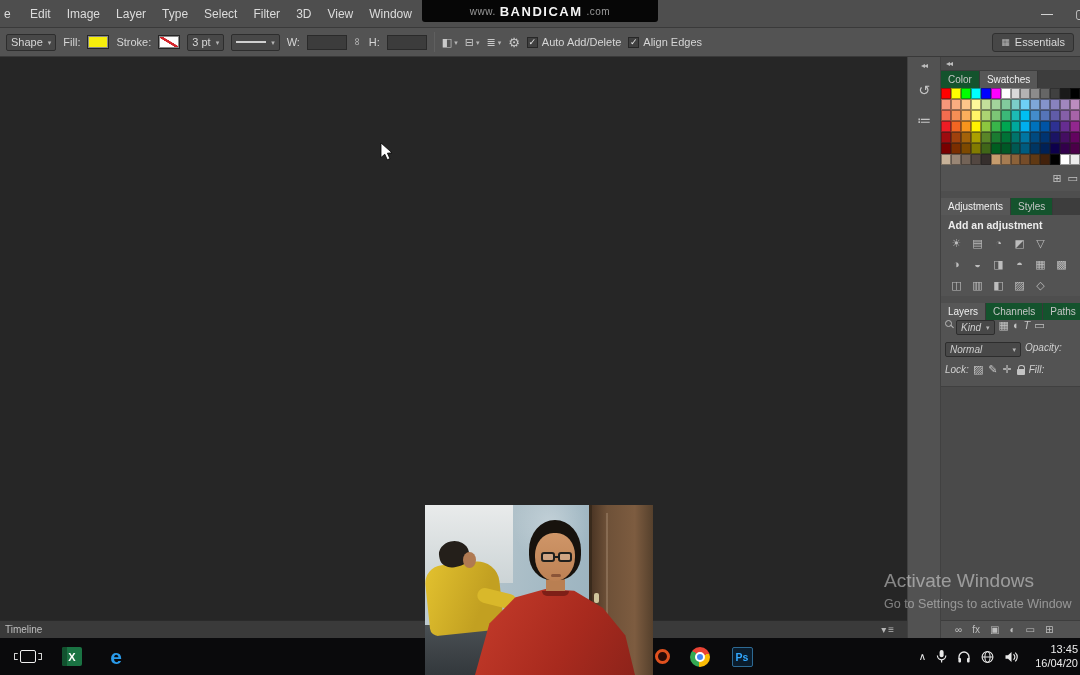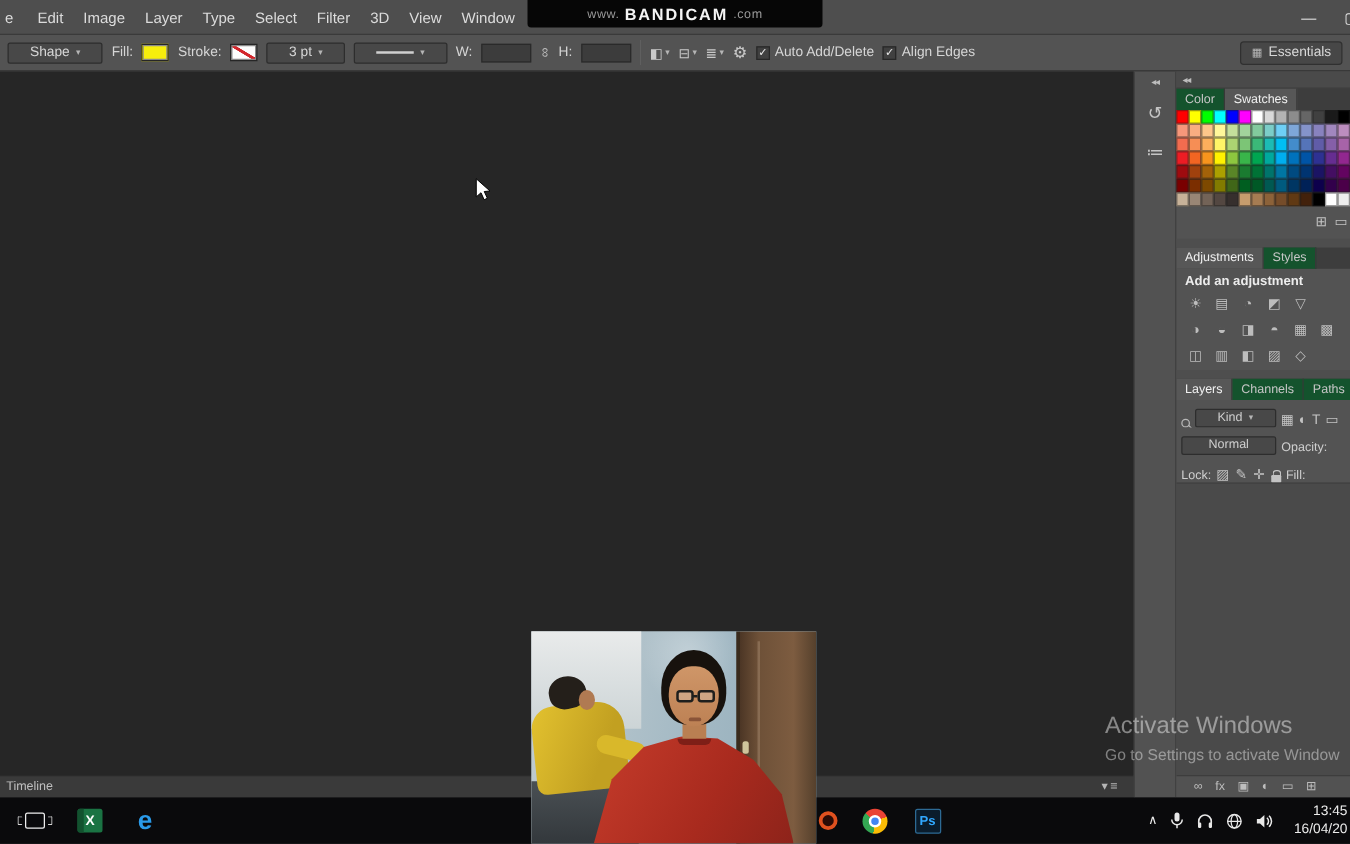--- a/index.html
+++ b/index.html
@@ -12,21 +12,21 @@
   .menu-clipped{width:10px;overflow:hidden;}
   .watermark{position:absolute;left:50%;transform:translateX(-50%);top:0;height:22px;width:236px;background:#060606;display:flex;align-items:center;justify-content:center;gap:4px;border-radius:0 0 3px 3px;}
   .wm-side{color:#9a9a9a;font-size:10px;font-weight:normal;letter-spacing:.5px;}
   .wm-brand{color:#f4f4f4;font-size:13px;font-weight:bold;letter-spacing:1.5px;}
   .win-controls{position:absolute;right:0;top:0;height:28px;display:flex;align-items:center;gap:16px;padding-right:2px;}
   .win-btn{color:#e2e2e2;font-size:12px;width:18px;text-align:center;}
   .win-btn.max{margin-right:-12px;}
 
   
   .options-bar{position:absolute;left:0;top:28px;width:100%;height:29px;background:#535353;border-bottom:1px solid #393939;display:flex;align-items:center;gap:7px;padding:0 6px;font-size:11px;color:#d6d6d6;z-index:5;}
-  .ps-dd{background:#484848;border:1px solid #2d2d2d;border-radius:2px;height:17px;display:inline-flex;align-items:center;gap:5px;padding:0 17px;white-space:nowrap;}
+  .ps-dd{background:#484848;border:1px solid #2d2d2d;border-radius:2px;height:17px;display:inline-flex;align-items:center;gap:5px;padding:0 4px;white-space:nowrap;}
   .caret{font-size:7px;color:#b5b5b5;line-height:1;}
   .swatch-box{width:22px;height:14px;border:1px solid #262626;box-shadow:inset 0 0 0 1px #8a8a8a;display:inline-block;}
   .stroke-none{background:linear-gradient(to top right,#fdfdfd 43%,#d3252b 45%,#d3252b 55%,#fdfdfd 57%);}
   .ps-field{background:#3c3c3c;border:1px solid #2a2a2a;height:15px;width:40px;color:#ddd;font-size:10px;padding:0 3px;outline:none;}
   .chain{display:inline-block;transform:rotate(90deg);color:#bdbdbd;font-size:11px;}
   .sep{width:1px;height:20px;background:#434343;border-right:1px solid #5f5f5f;}
   .icon-btn{display:inline-flex;align-items:center;gap:2px;color:#c9c9c9;font-size:11px;}
   .gear{font-size:13px;color:#c9c9c9;}
   .cb{display:inline-flex;align-items:center;gap:4px;}
   .cb-box{width:11px;height:11px;background:#404040;border:1px solid #272727;display:inline-flex;align-items:center;justify-content:center;color:#e8e8e8;font-size:9px;line-height:1;}
@@ -51,21 +51,21 @@
   .ptabbar{display:flex;background:#3d3d3d;height:17px;font-size:10px;flex:0 0 auto;}
   .ptab{padding:0 7px;display:flex;align-items:center;color:#c6c6c6;background:#14532d;border-right:1px solid #383838;white-space:nowrap;}
   .ptab.active{background:#575757;color:#f0f0f0;}
   .swatch-grid{display:grid;grid-template-columns:repeat(14,1fr);grid-auto-rows:11px;background:#474747;flex:0 0 77px;}
   .swatch{border:1px solid rgba(30,30,30,.45);}
   .sw-footer{flex:0 0 26px;display:flex;align-items:center;justify-content:flex-end;gap:6px;padding-right:2px;color:#b8b8b8;font-size:10px;}
   .panel-gap{flex:0 0 7px;background:#4e4e4e;}
   .adj-heading{font-size:10.5px;font-weight:bold;color:#ececec;padding:4px 7px 2px;flex:0 0 auto;}
   .adj-row{display:flex;gap:4px;padding:3px 7px;flex:0 0 auto;}
   .adj-icon{width:17px;height:15px;color:#bdbdbd;font-size:11px;text-align:center;line-height:15px;}
-  .layers-row{display:flex;align-items:flex-end;gap:4px;padding:0 4px;height:22px;font-size:10px;color:#cfcfcf;flex:0 0 auto;white-space:nowrap;overflow:hidden;}
+  .layers-row{display:flex;align-items:flex-start;gap:4px;padding:0 4px;height:22px;font-size:10px;color:#cfcfcf;flex:0 0 auto;white-space:nowrap;overflow:hidden;font-style:italic;}
   .mag{width:7px;height:7px;border:1.4px solid #b8b8b8;border-radius:50%;position:relative;flex:0 0 auto;}
   .mag::after{content:"";position:absolute;width:4px;height:1.4px;background:#b8b8b8;transform:rotate(45deg);right:-3px;bottom:-1px;}
   .mini-icon{color:#c3c3c3;font-size:11px;line-height:1;}
   .padlock{position:relative;width:8px;height:6px;background:#c3c3c3;border-radius:1px;margin-top:4px;display:inline-block;}
   .padlock::before{content:"";position:absolute;top:-4px;left:1.5px;width:5px;height:4px;border:1.3px solid #c3c3c3;border-bottom:none;border-radius:3px 3px 0 0;}
   .layers-empty{flex:1 1 auto;background:#4a4a4a;border-top:1px solid #404040;}
   .layers-footer{flex:0 0 18px;background:#525252;border-top:1px solid #3d3d3d;display:flex;align-items:center;gap:10px;padding-left:14px;}
   .footer-icon{color:#bdbdbd;font-size:10px;font-style:normal;}
 
   
@@ -384,21 +384,21 @@
       <span class="caret">▾</span>
     </span>
     <span id="layer-filter-icons" style="display:flex;gap:4px;">
         <span class="mini-icon">▦</span>
         <span class="mini-icon">◐</span>
         <span class="mini-icon">T</span>
         <span class="mini-icon">▭</span>
       </span>
   </div>
   <div class="layers-row">
-    <span class="ps-dd" style="height:15px;width:76px;justify-content:space-between;flex-direction:column;">
+    <span class="ps-dd" style="height:15px;width:76px;justify-content:space-between;">
       <span>Normal</span>
       <span class="caret">▾</span>
     </span>
     <span>Opacity:</span>
   </div>
   <div class="layers-row">
     <span>Lock:</span>
     <span id="lock-icons" style="display:flex;gap:5px;align-items:center;">
         <span class="mini-icon">▨</span>
         <span class="mini-icon">✎</span>

